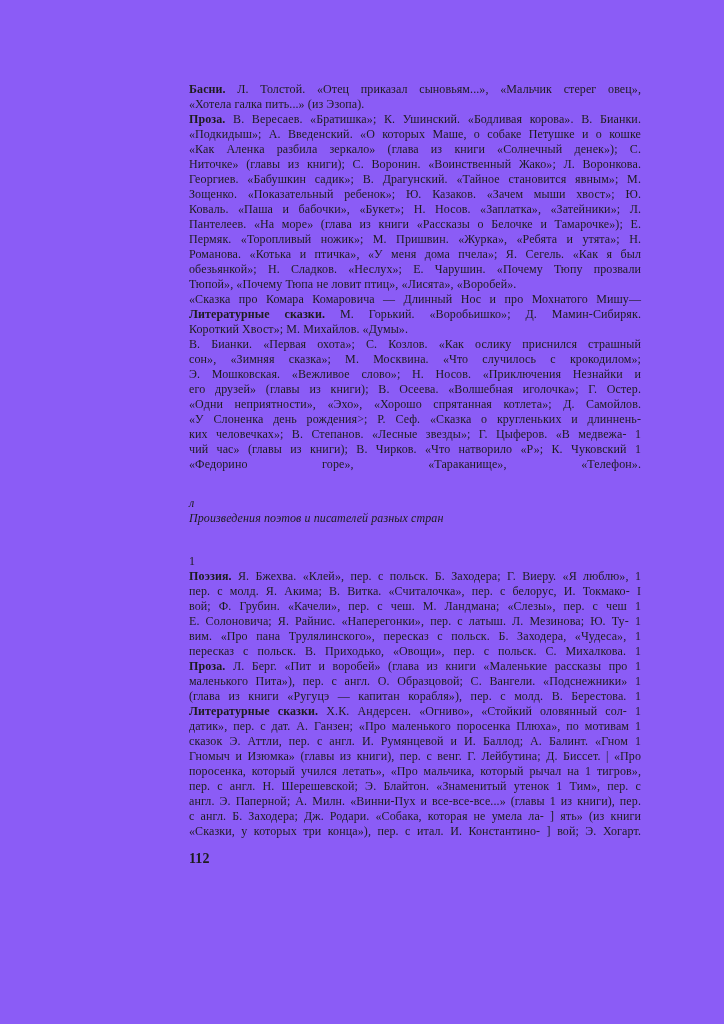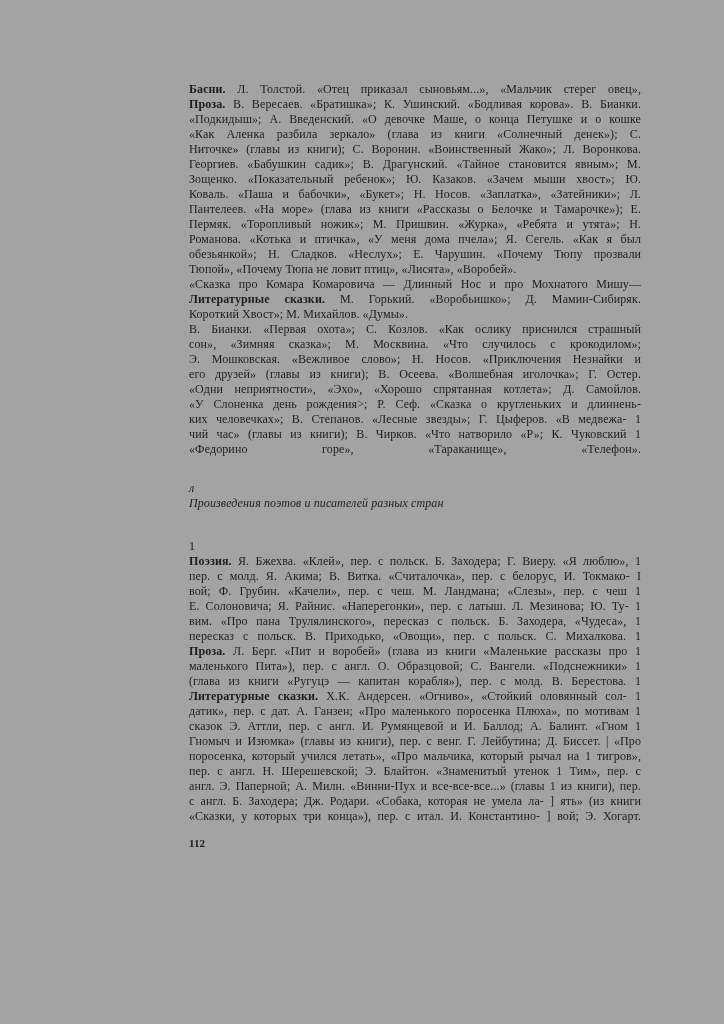--- a/index.html
+++ b/index.html
@@ -11,21 +11,21 @@
     width: 724px;
     height: 1024px;
     position: relative;
     overflow: hidden;
     font-family: "Liberation Serif", serif;
     color: #1d1d1d;
   }
   .page {
     position: absolute;
     inset: 0;
-    background: #a3a3a3;
+    background: #8b5cf6;
   }
   .text-block {
     position: absolute;
     left: 189px;
     top: 82px;
     width: 452px;
     font-size: 12px;
     line-height: 15px;
     letter-spacing: 0.1px;
   }
@@ -38,31 +38,32 @@
     text-align: left;
     text-align-last: left;
   }
   .line.italic {
     font-style: italic;
   }
   .line b {
     font-weight: 700;
   }
   .line.pagenum b {
-    font-size: 11px;
+    font-size: 14px;
   }
 </style>
 </head>
 <body>
 
 <div class="page">
   <div class="text-block">
       <div class="line"><b>Басни.</b><span> Л. Толстой. «Отец приказал сыновьям...», «Мальчик стерег овец»,</span></div>
+      <div class="line nojust"><span>«Хотела галка пить...» (из Эзопа).</span></div>
       <div class="line"><b>Проза.</b><span> В. Вересаев. «Братишка»; К. Ушинский. «Бодливая корова». В. Бианки.</span></div>
-      <div class="line"><span>«Подкидыш»; А. Введенский. «О девочке Маше, о конца Петушке и о кошке</span></div>
+      <div class="line"><span>«Подкидыш»; А. Введенский. «О которых Маше, о собаке Петушке и о кошке</span></div>
       <div class="line"><span>«Как Аленка разбила зеркало» (глава из книги «Солнечный денек»); С.</span></div>
       <div class="line"><span>Ниточке» (главы из книги); С. Воронин. «Воинственный Жако»; Л. Воронкова.</span></div>
       <div class="line"><span>Георгиев. «Бабушкин садик»; В. Драгунский. «Тайное становится явным»; М.</span></div>
       <div class="line"><span>Зощенко. «Показательный ребенок»; Ю. Казаков. «Зачем мыши хвост»; Ю.</span></div>
       <div class="line"><span>Коваль. «Паша и бабочки», «Букет»; Н. Носов. «Заплатка», «Затейники»; Л.</span></div>
       <div class="line"><span>Пантелеев. «На море» (глава из книги «Рассказы о Белочке и Тамарочке»); Е.</span></div>
       <div class="line"><span>Пермяк. «Торопливый ножик»; М. Пришвин. «Журка», «Ребята и утята»; Н.</span></div>
       <div class="line"><span>Романова. «Котька и птичка», «У меня дома пчела»; Я. Сегель. «Как я был</span></div>
       <div class="line"><span>обезьянкой»; Н. Сладков. «Неслух»; Е. Чарушин. «Почему Тюпу прозвали</span></div>
       <div class="line nojust"><span>Тюпой», «Почему Тюпа не ловит птиц», «Лисята», «Воробей».</span></div>

